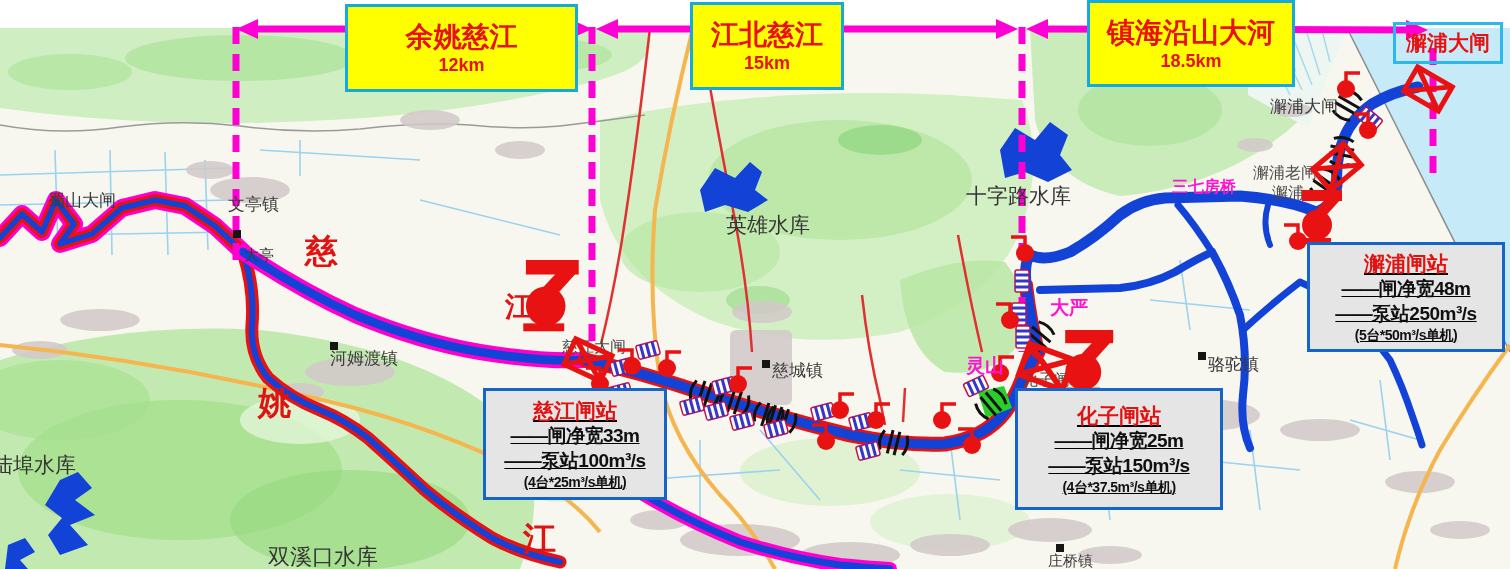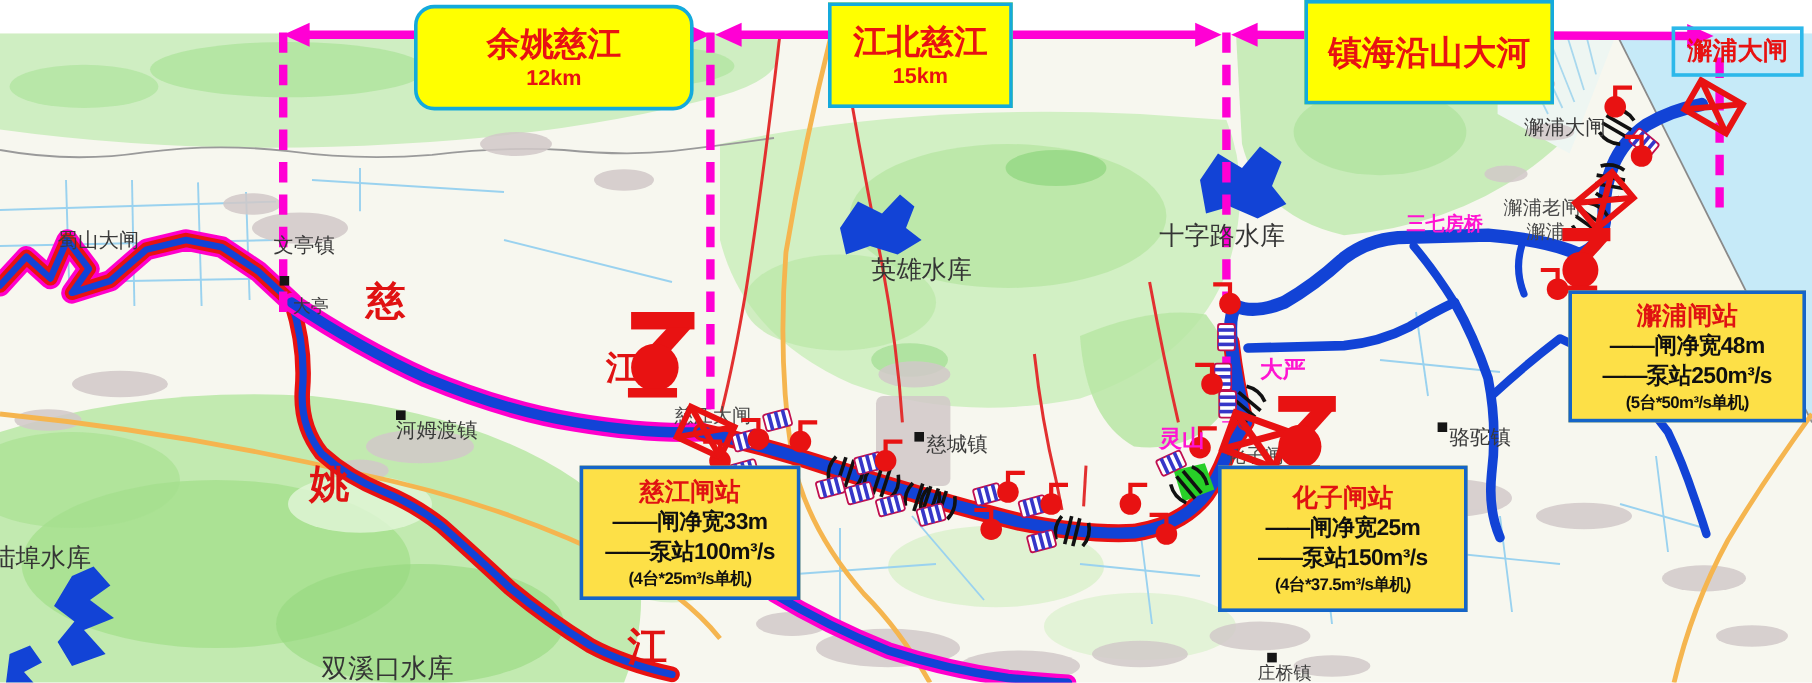--- a/index.html
+++ b/index.html
@@ -16,22 +16,22 @@
   .t-mag-s{font-family:"Liberation Sans",sans-serif;font-weight:bold;font-size:16px;fill:#ff14d2;}
   .t-red-big{font-family:"Liberation Sans",sans-serif;font-weight:bold;font-size:33px;fill:#e01212;}
   .t-red-mid{font-family:"Liberation Sans",sans-serif;font-weight:bold;font-size:28px;fill:#e01212;}
   
   .seg-box{position:absolute;background:#ffff00;border:3px solid #14aadc;color:#e81212;
            font-weight:bold;text-align:center;display:flex;flex-direction:column;justify-content:center;
            line-height:1.25;z-index:5;}
   .seg-name{font-size:28px;}
   .seg-len{font-size:18px;}
   
-  .sta-box{position:absolute;background:#fde047;border:3px solid #1565c8;text-align:center;
-           display:flex;flex-direction:column;justify-content:center;z-index:5;line-height:1.3;}
+  .sta-box{position:absolute;background:#e5e5e5;border:3px solid #1565c8;text-align:center;
+           display:flex;flex-direction:column;justify-content:center;z-index:5;line-height:1.3;text-decoration:underline;}
   .sta-title{color:#e01212;font-weight:bold;font-size:21px;}
   .sta-line{color:#101010;font-weight:bold;font-size:19px;letter-spacing:-0.5px;}
   .sta-units{color:#101010;font-weight:bold;font-size:14px;letter-spacing:-0.5px;}
   
   .coast-label{position:absolute;border:3px solid #2cb8ea;color:#e81212;font-weight:bold;
                font-size:21px;text-align:center;z-index:6;background:transparent;}
 </style>
 </head>
 <body>
 
@@ -316,30 +316,31 @@
     <polygon points="592,29 570,19 570,39" stroke="none"></polygon>
     <line x1="610" y1="29" x2="1004" y2="29" stroke-width="7"></line>
     <polygon points="596,29 618,19 618,39" stroke="none"></polygon>
     <polygon points="1018,29 996,19 996,39" stroke="none"></polygon>
     <line x1="1040" y1="29" x2="1412" y2="30" stroke-width="7"></line>
     <polygon points="1026,29 1048,19 1048,39" stroke="none"></polygon>
     <polygon points="1428,30 1406,20 1406,40" stroke="none"></polygon>
   </g>
 </svg>
 
-<div class="seg-box" style="left:345px;top:4px;width:227px;height:82px;border-radius:17px;">
+<div class="seg-box" style="left:345px;top:4px;width:227px;height:82px;">
   <div class="seg-name">余姚慈江</div>
   <div class="seg-len">12km</div>
 </div>
 <div class="seg-box" style="left:690px;top:2px;width:148px;height:82px;">
   <div class="seg-name">江北慈江</div>
   <div class="seg-len">15km</div>
 </div>
 <div class="seg-box" style="left:1087px;top:0px;width:202px;height:81px;justify-content:center;">
   <div class="seg-name">镇海沿山大河</div>
+  <div class="seg-len">18.5km</div>
 </div>
 
 <div class="coast-label" style="left:1393px;top:22px;width:104px;height:36px;line-height:36px;">澥浦大闸</div>
 
 <div class="sta-box" style="left:483px;top:388px;width:178px;height:106px;">
   <div class="sta-title">慈江闸站</div>
   <div class="sta-line">——闸净宽33m</div>
   <div class="sta-line">——泵站100m³/s</div>
   <div class="sta-units">(4台*25m³/s单机)</div>
 </div>

